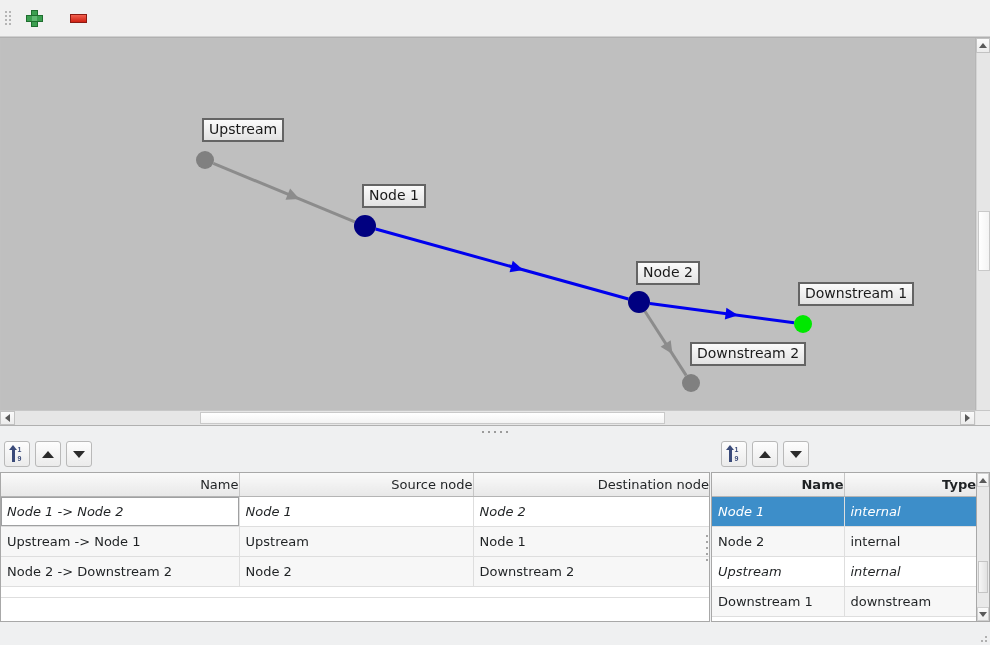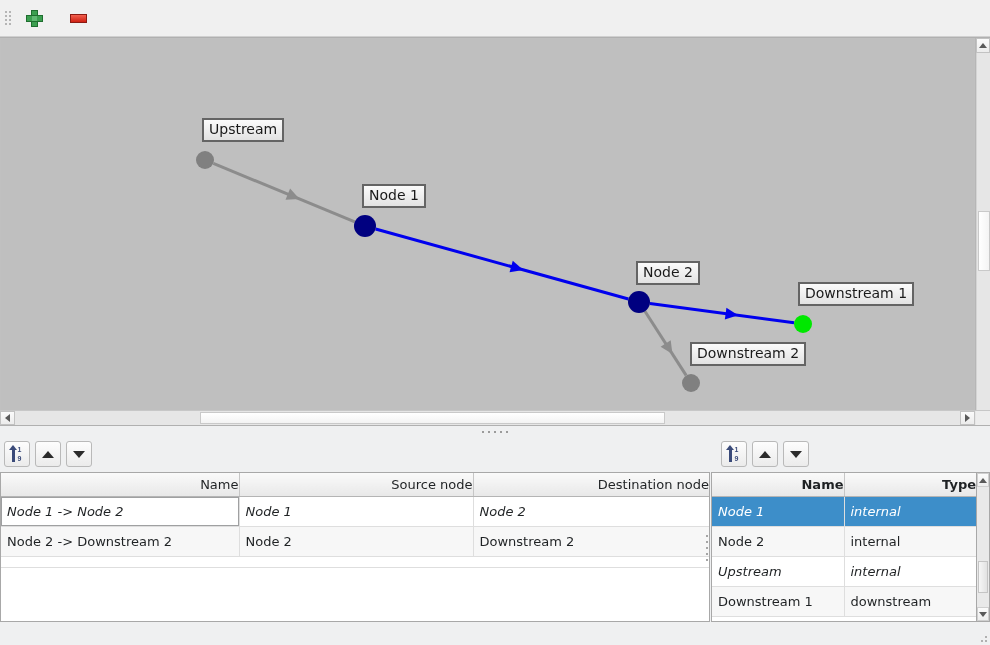--- a/index.html
+++ b/index.html
@@ -521,20 +521,25 @@
               <th>Destination node</th>
             </tr>
           </thead>
         <tbody>
             <tr class="odd focus-row">
               <td>Node 1 -&gt; Node 2</td>
               <td>Node 1</td>
               <td>Node 2</td>
             </tr>
             <tr class="even">
+              <td>Upstream -&gt; Node 1</td>
+              <td>Upstream</td>
+              <td>Node 1</td>
+            </tr>
+            <tr class="even">
               <td>Node 2 -&gt; Downstream 2</td>
               <td>Node 2</td>
               <td>Downstream 2</td>
             </tr>
             <tr class="filler">
               <td colspan="3"></td>
             </tr>
           </tbody>
       </table>
     </div>

